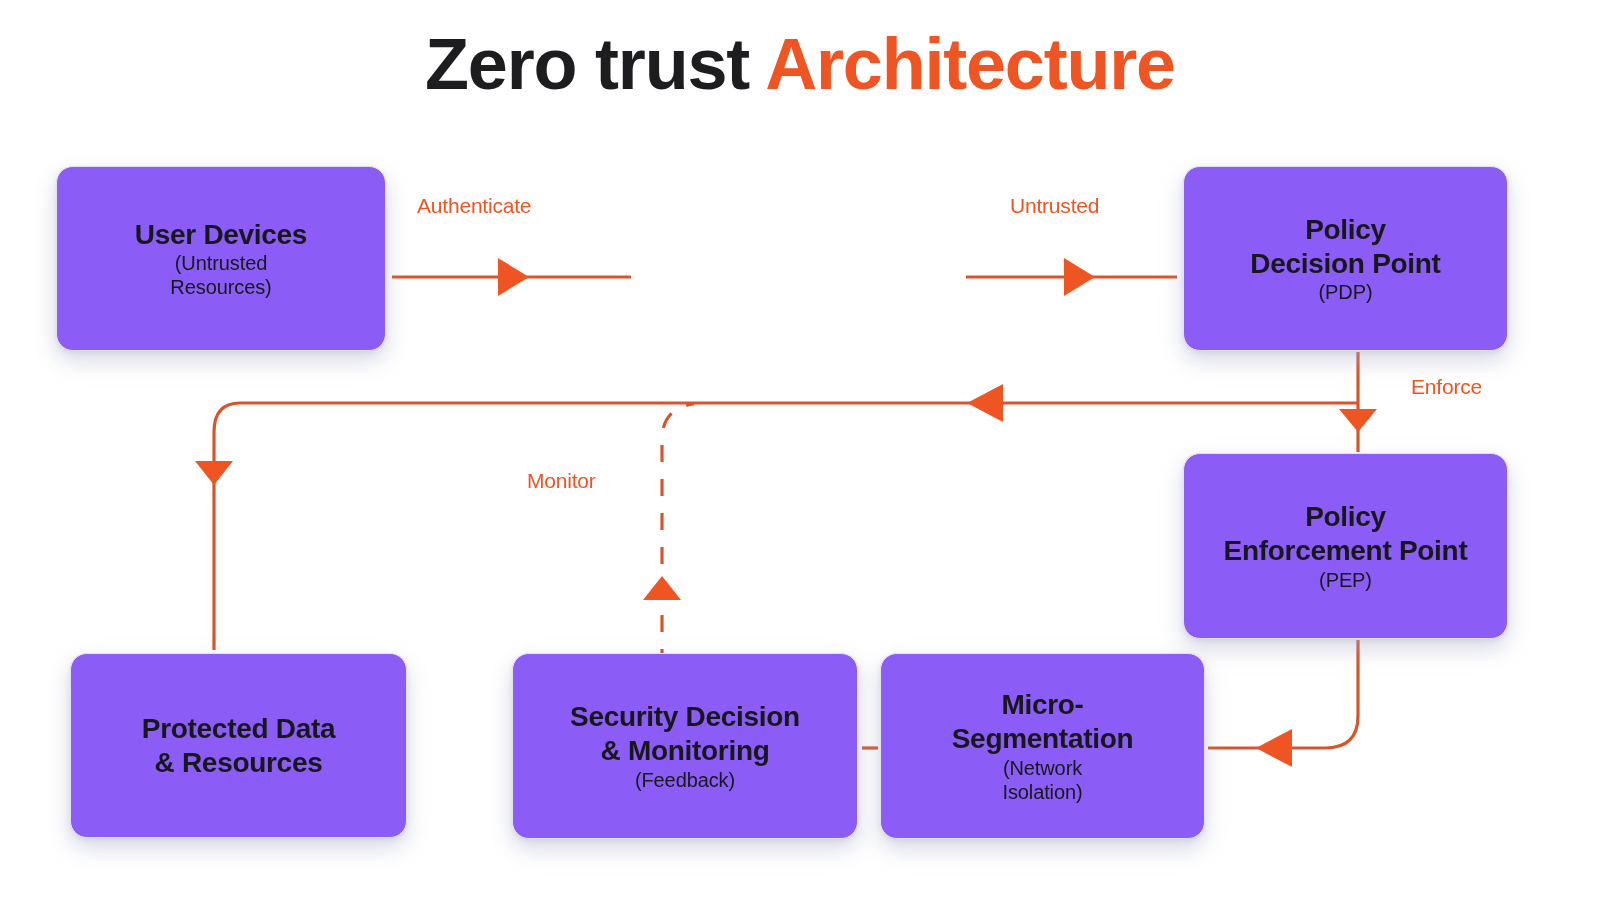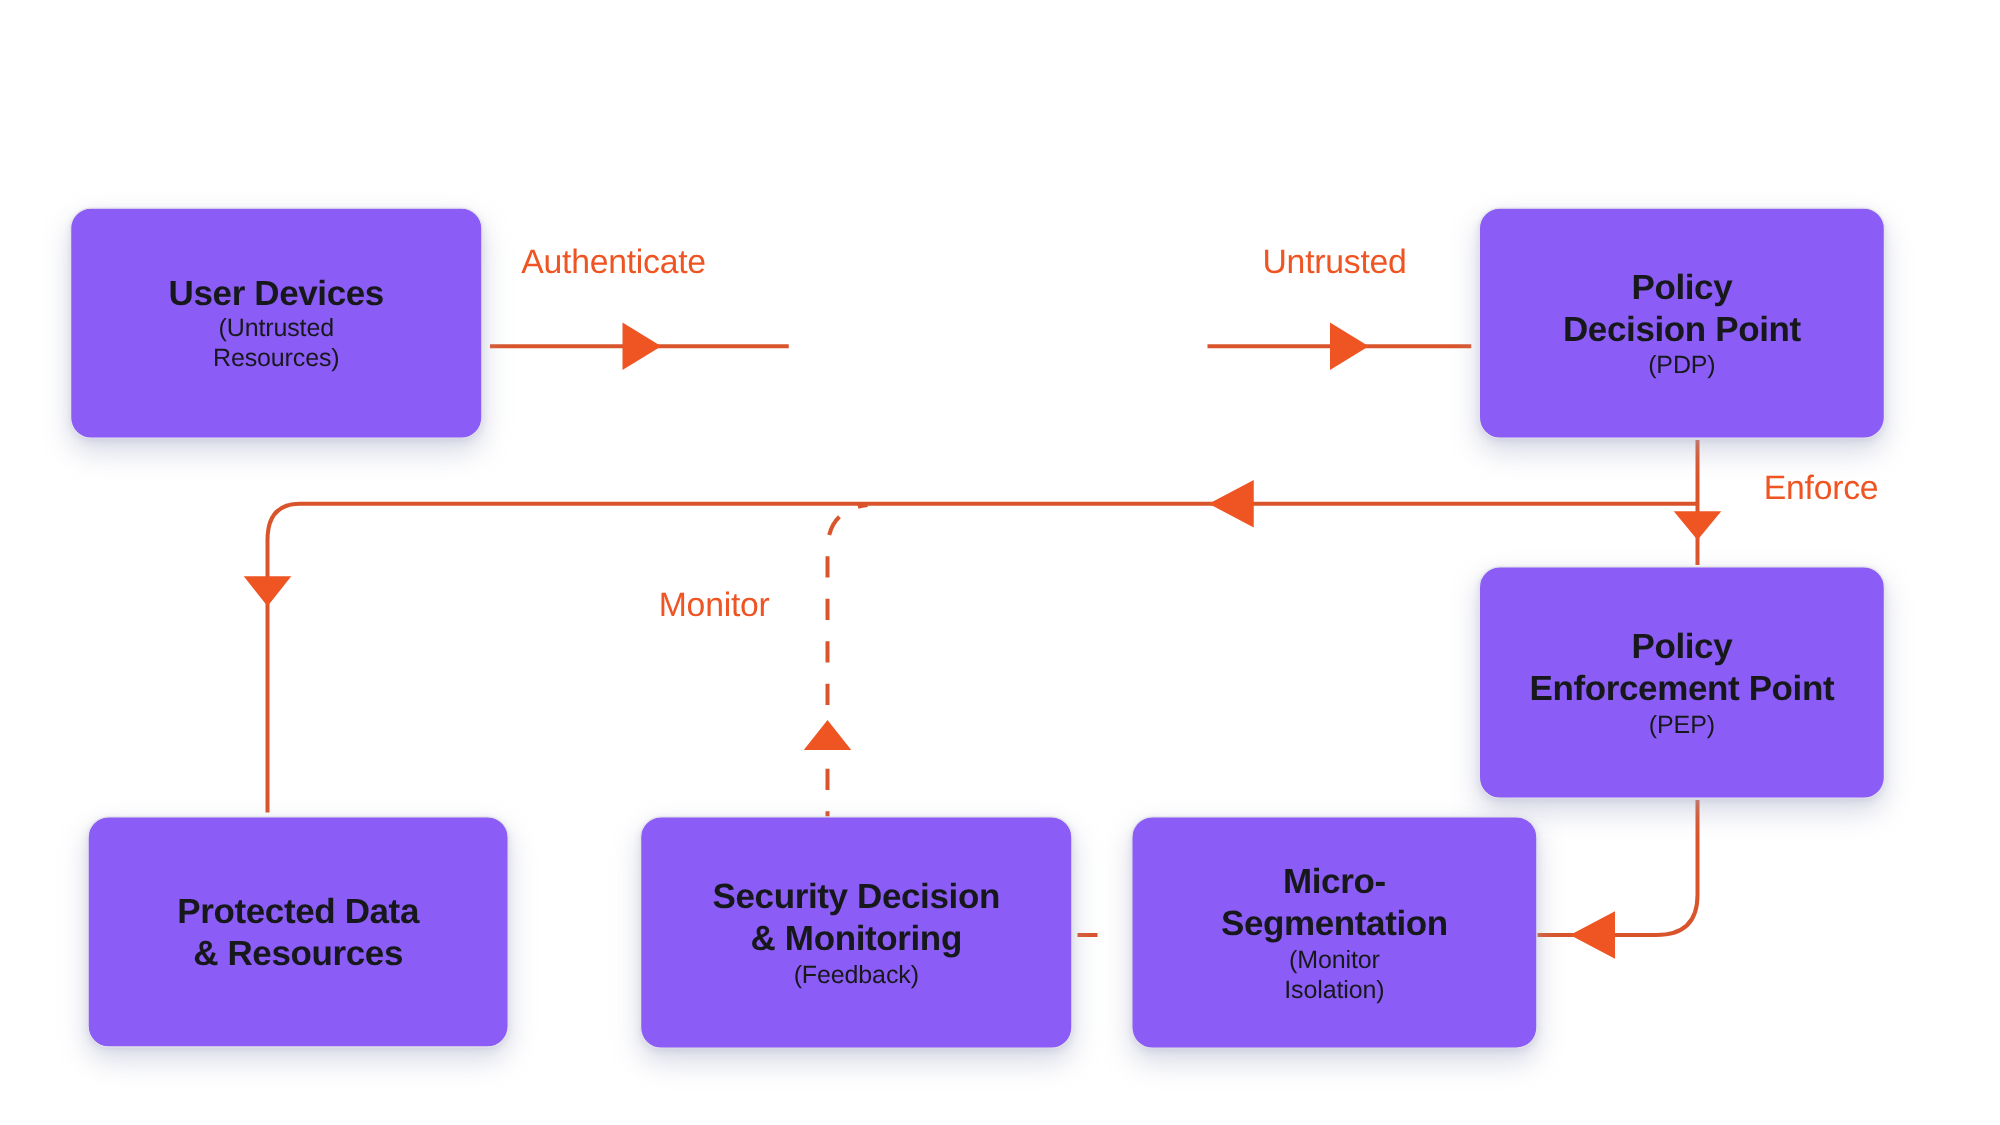--- a/index.html
+++ b/index.html
@@ -80,42 +80,45 @@
     letter-spacing: -0.1px;
   }
 
   
   #node-user-devices      { left: 56px;   top: 166px; width: 330px; height: 185px; }
   #node-iam               { left: 637px;  top: 166px; width: 323px; height: 185px; }
   #node-pdp               { left: 1183px; top: 166px; width: 325px; height: 185px; }
   #node-pep               { left: 1183px; top: 453px; width: 325px; height: 186px; }
   #node-protected-data    { left: 70px;   top: 653px; width: 337px; height: 185px; }
   #node-security-analytics{ left: 512px;  top: 653px; width: 346px; height: 186px; }
-  #node-micro-seg         { left: 905px;  top: 653px; width: 325px; height: 186px; }
+  #node-micro-seg         { left: 880px;  top: 653px; width: 325px; height: 186px; }
 
   
   .edge-label {
     position: absolute;
     color: #ef5423;
-    font-size: 27px;
+    font-size: 21px;
     font-weight: 400;
     letter-spacing: -0.2px;
     white-space: nowrap;
     z-index: 4;
   }
   #label-authenticate { left: 417px;  top: 194px; }
   #label-authorize    { left: 1010px; top: 194px; }
   #label-enforce      { left: 1411px; top: 375px; }
   #label-monitor      { left: 527px;  top: 469px; }
 </style>
 </head>
 <body>
 
 <div id="canvas">
 
+  <div id="title">
+    <span>Zero trust </span><span class="accent">Architecture</span>
+  </div>
 
   <svg id="wires" viewBox="0 0 1600 900" width="1600" height="900" xmlns="http://www.w3.org/2000/svg">
     <g fill="none" stroke="#d9542b" stroke-width="3.2" stroke-linecap="butt">
 
       <path d="M 392 277 L 631 277"></path>
 
       <path d="M 966 277 L 1177 277"></path>
 
       <path d="M 1358 352 L 1358 452"></path>
 
@@ -172,21 +175,21 @@
 
   <div class="node" id="node-security-analytics">
     <span class="ln b">Security Decision</span>
     <span class="ln b">&amp; Monitoring</span>
     <span class="ln r">(Feedback)</span>
   </div>
 
   <div class="node" id="node-micro-seg">
     <span class="ln b">Micro-</span>
     <span class="ln b">Segmentation</span>
-    <span class="ln r">(Monitor</span>
+    <span class="ln r">(Network</span>
     <span class="ln r">Isolation)</span>
   </div>
 
   <div class="edge-label" id="label-authenticate">Authenticate</div>
   <div class="edge-label" id="label-authorize">Untrusted</div>
   <div class="edge-label" id="label-enforce">Enforce</div>
   <div class="edge-label" id="label-monitor">Monitor</div>
 
 </div>
 

